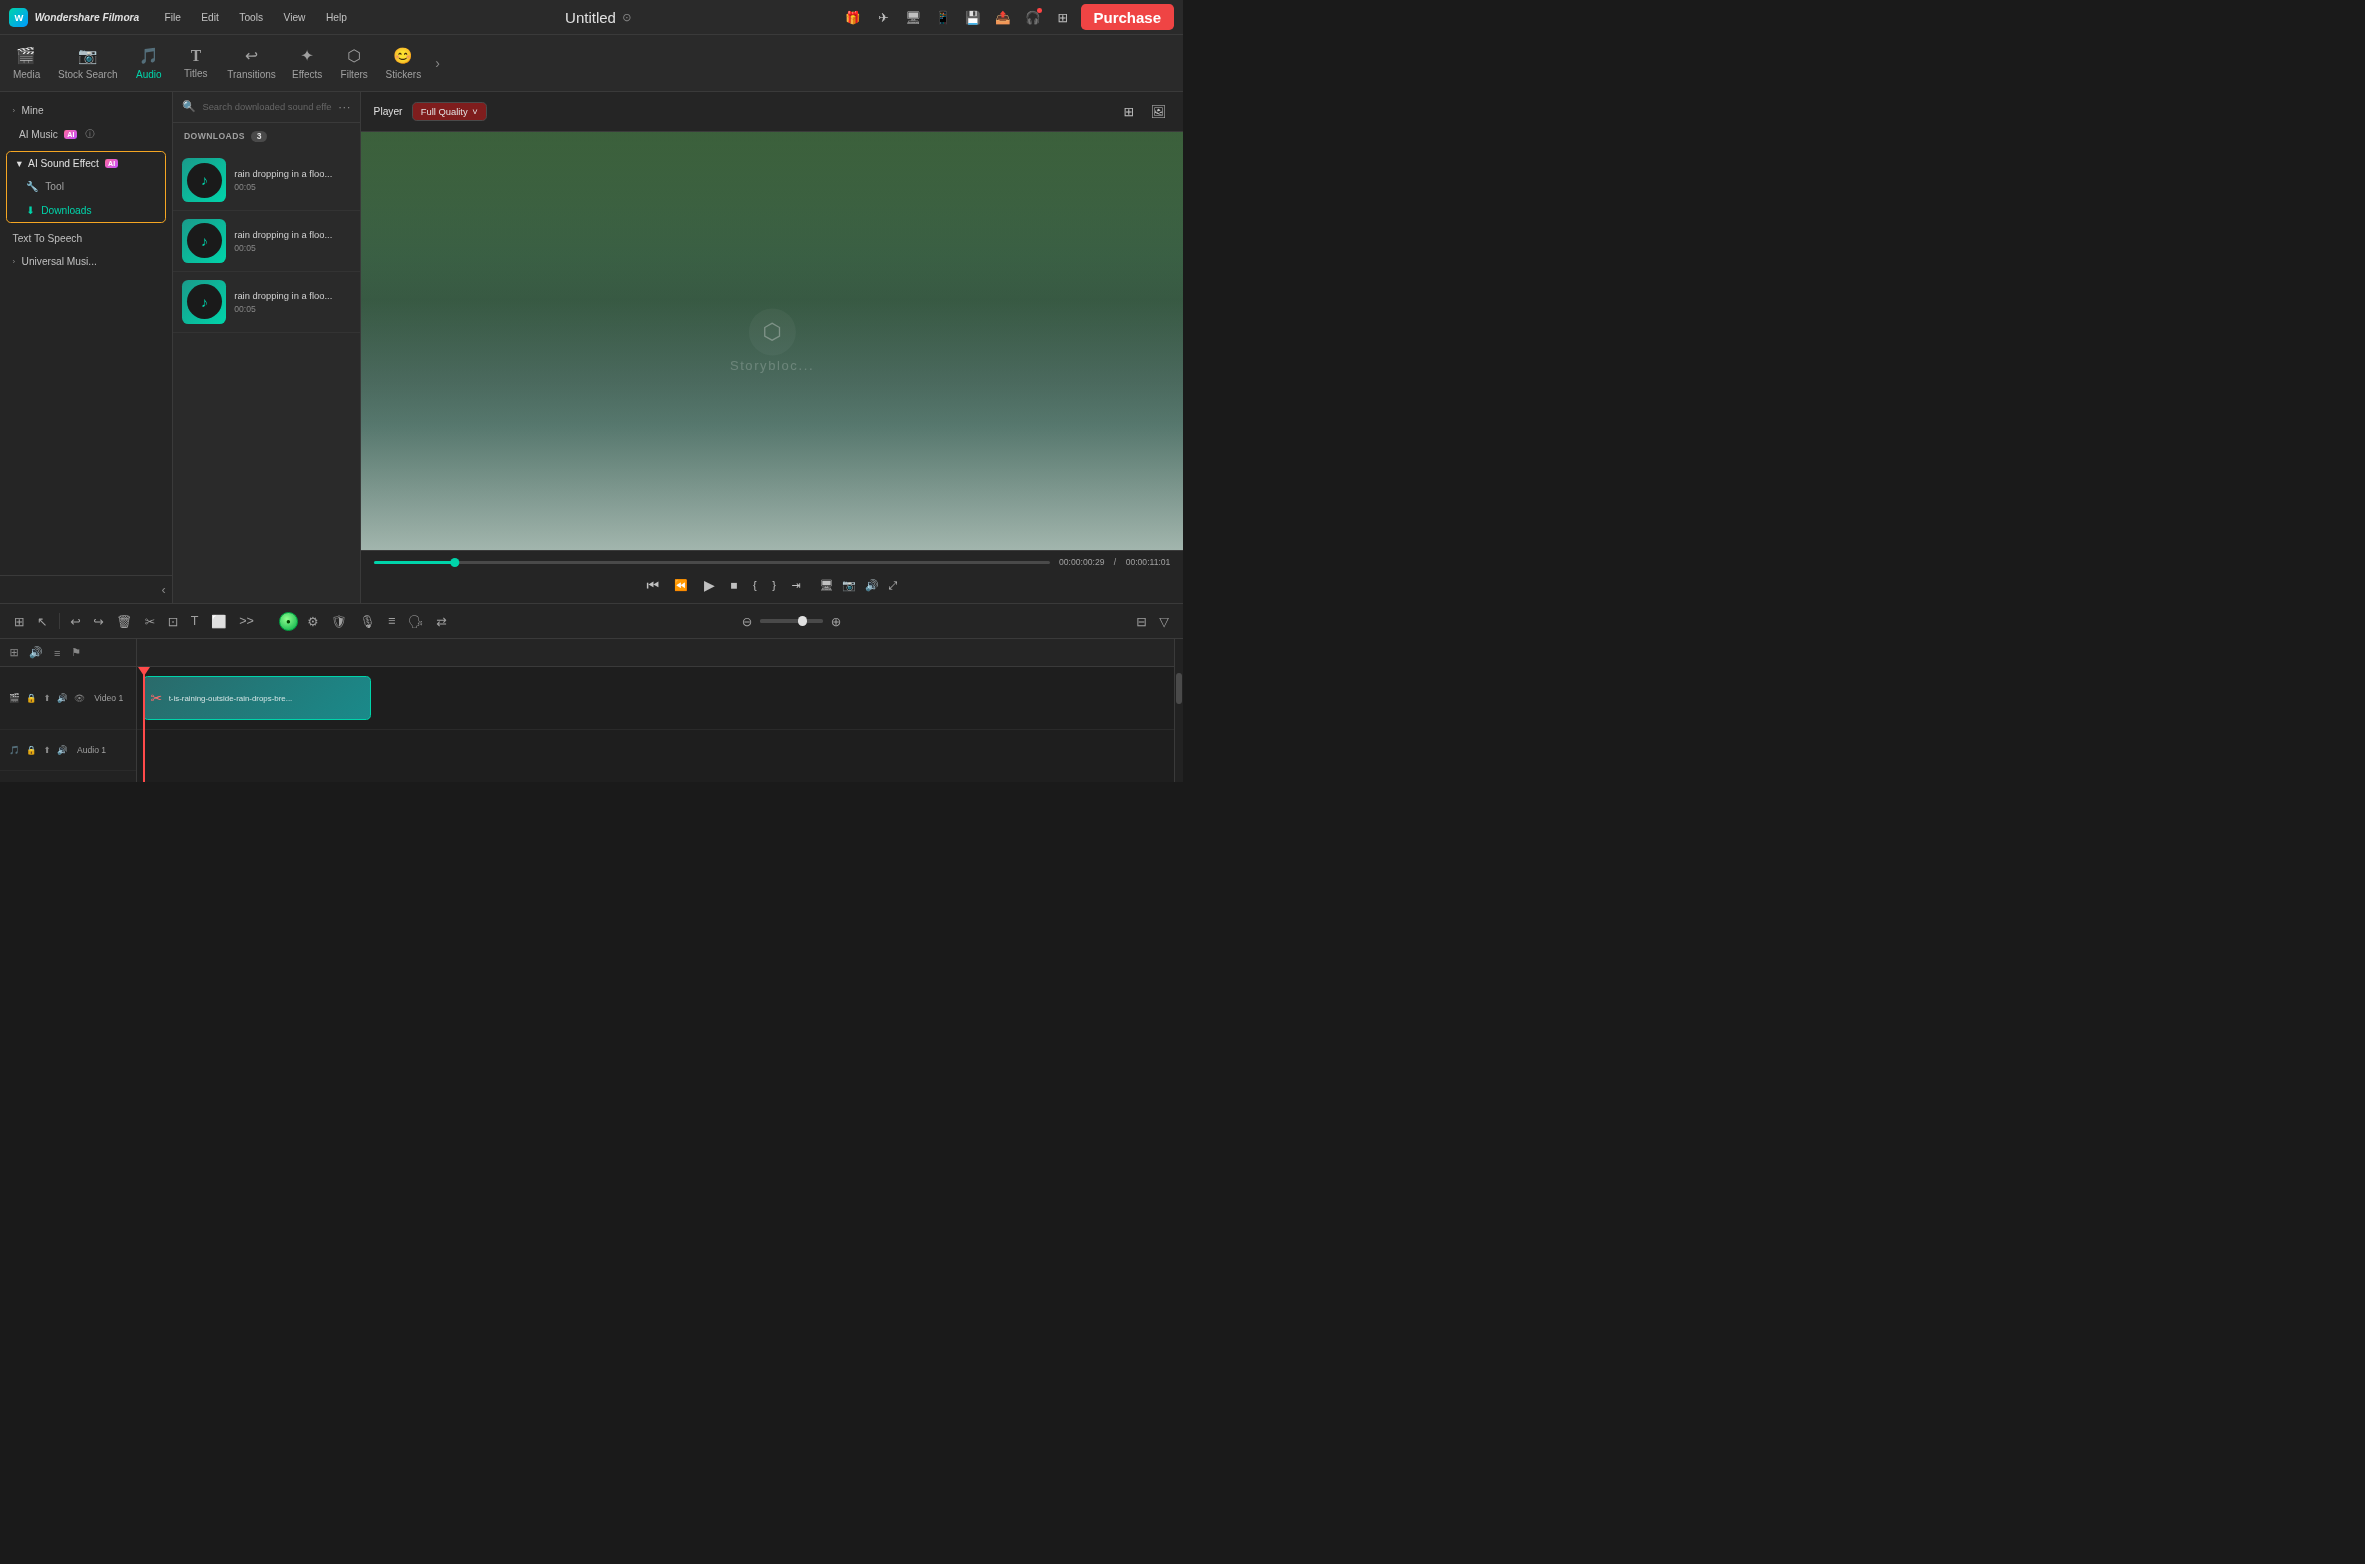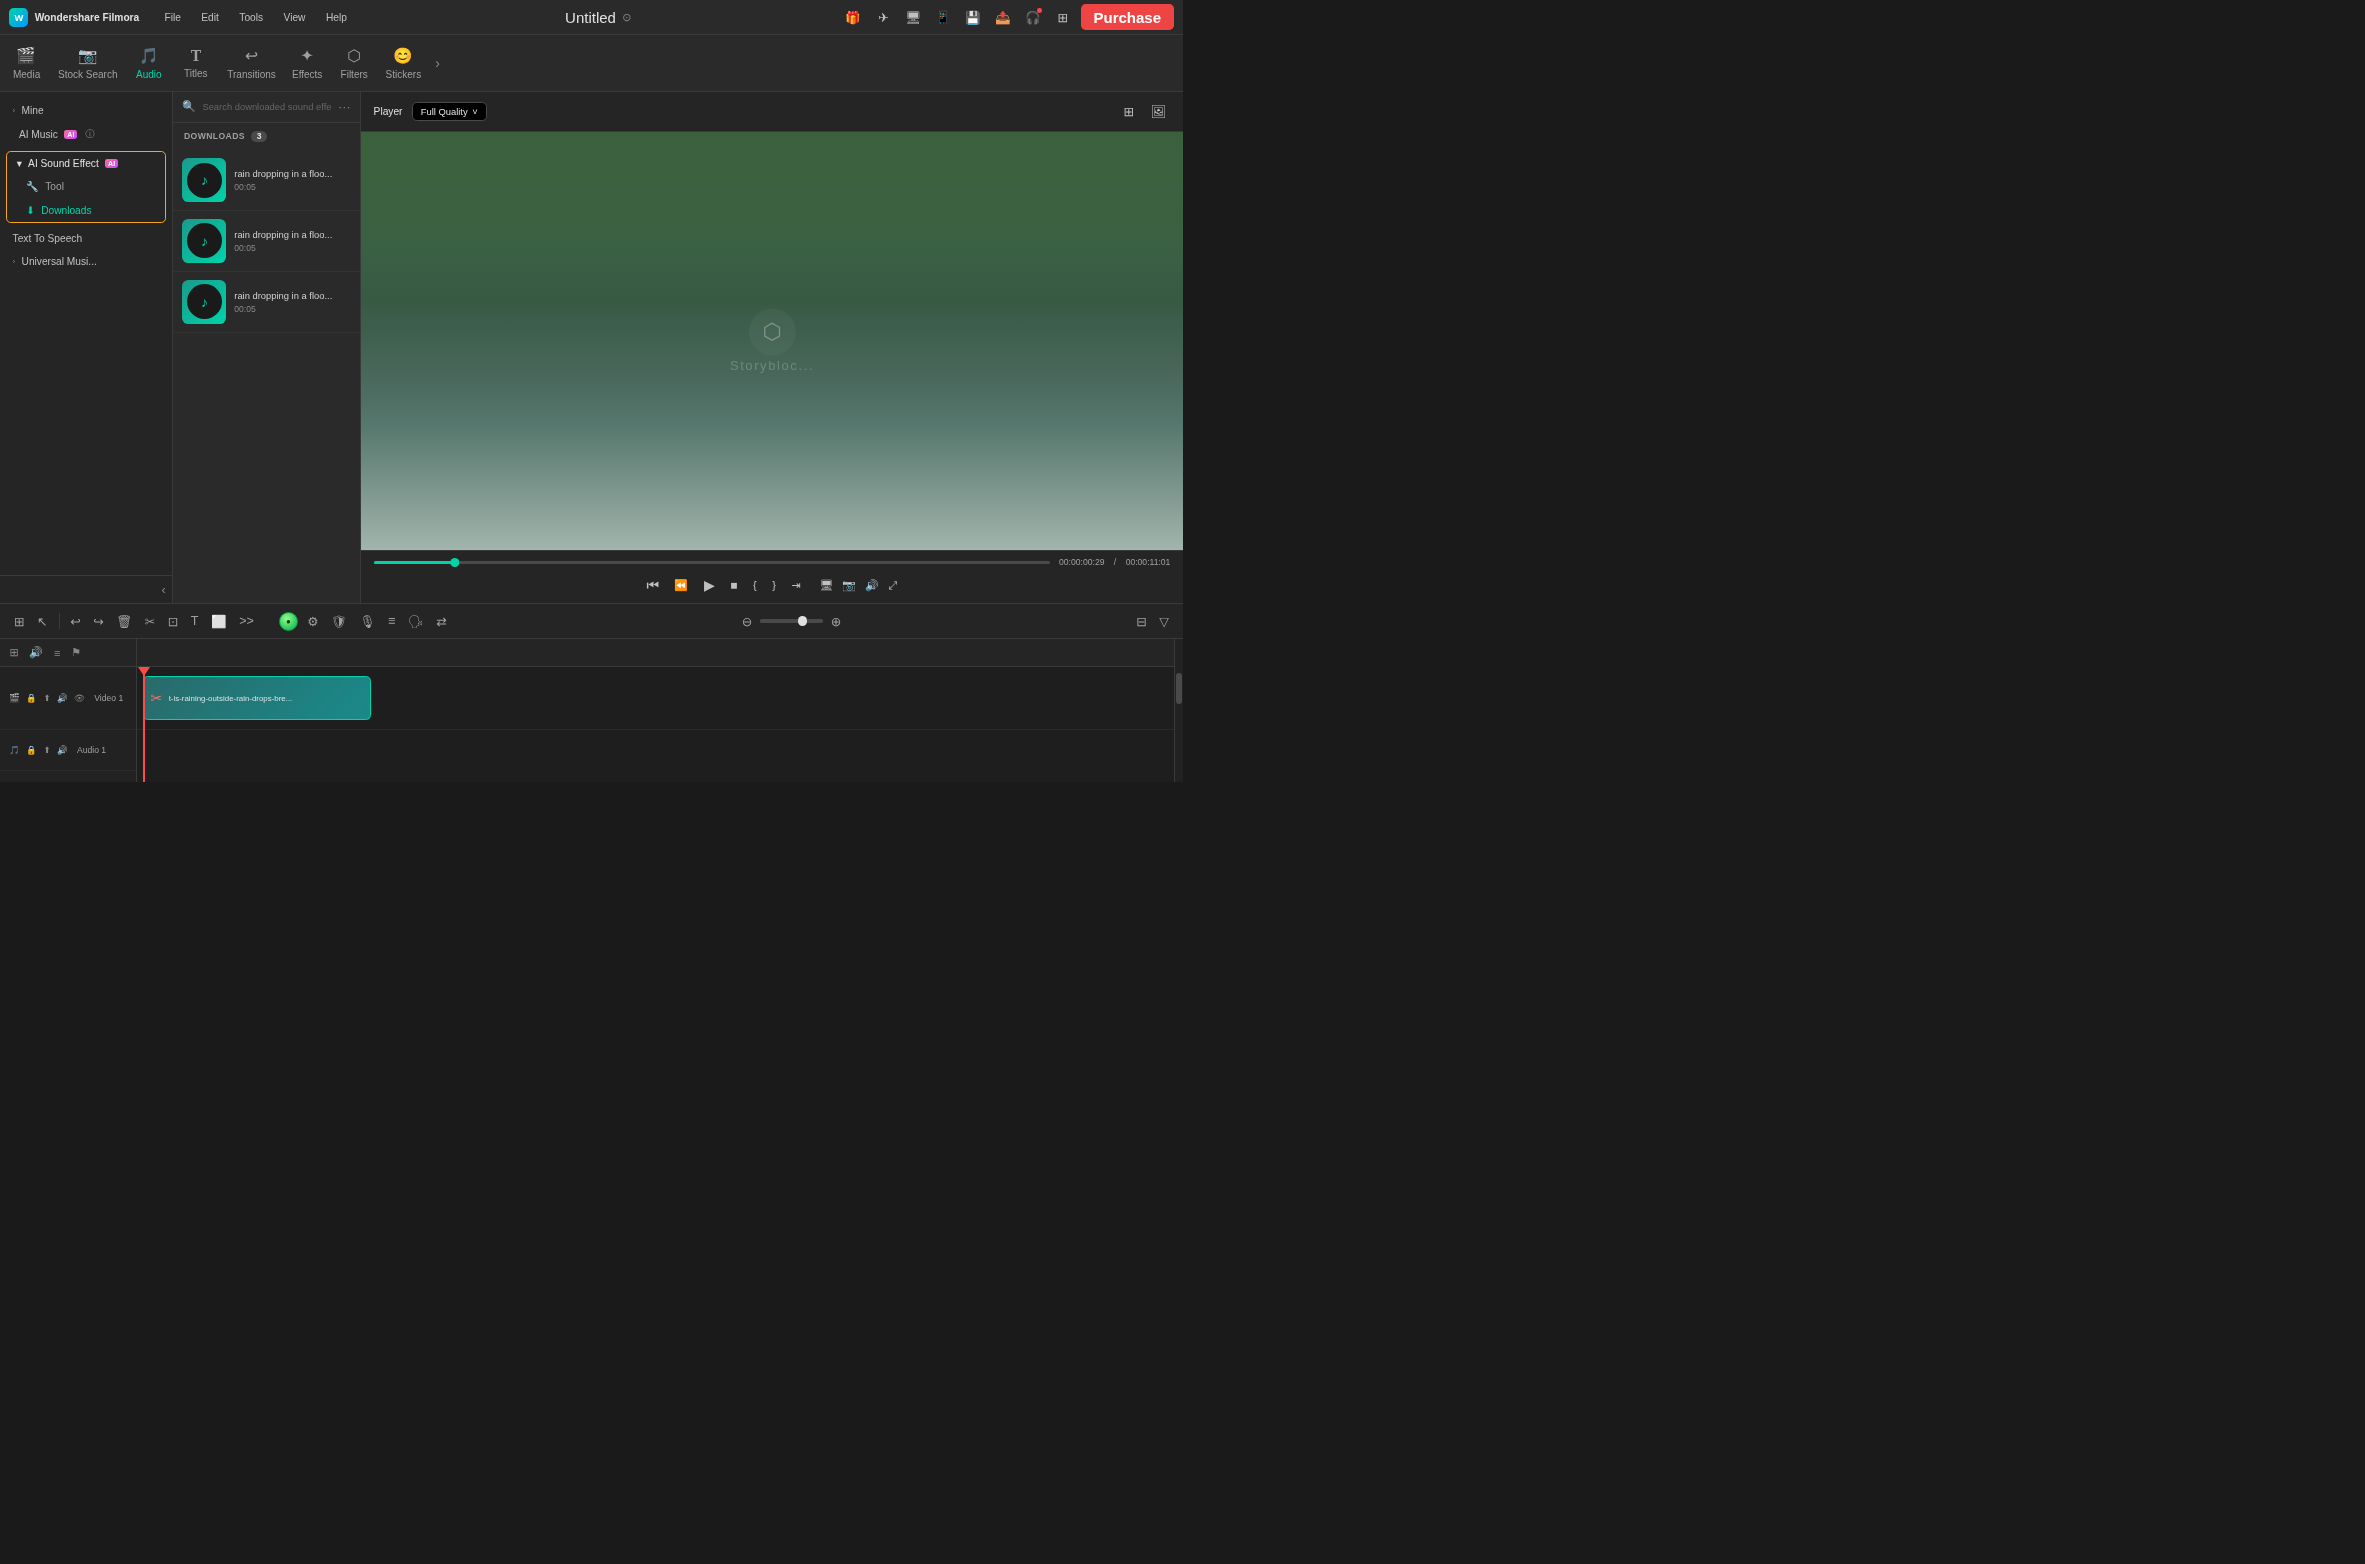--- a/index.html
+++ b/index.html
@@ -2,21 +2,21 @@
 <html style="font-size:12.6px"><head>
   <meta charset="utf-8">
   <style>
     * { box-sizing: border-box; margin: 0; padding: 0; }
     body { font-family: -apple-system, BlinkMacSystemFont, 'Segoe UI', sans-serif; background: #1a1a1a; color: #e0e0e0; overflow: hidden; width: 1183px; height: 782px; }
 
     
     .menu-bar { display: flex; align-items: center; background: #2a2a2a; height: 35px; padding: 0 9.4px; gap: 4.7px; border-bottom: 0.8px solid #3a3a3a; }
     .app-logo { display: flex; align-items: center; gap: 6.3px; margin-right: 12.6px; }
     .logo-icon { width: 19px; height: 19px; background: linear-gradient(135deg, #00d4aa, #0099ff); border-radius: 4.7px; display: flex; align-items: center; justify-content: center; font-size: 9.4px; font-weight: bold; color: white; }
-    .app-name { font-size: 10.2px; font-weight: 600; color: #e0e0e0; }
+    .app-name { font-size: 10.2px; font-weight: 600; color: #e0e0e0; font-style: italic; }
     .menu-item { font-size: 10.2px; color: #c0c0c0; padding: 3.1px 7.9px; cursor: pointer; border-radius: 3.1px; }
     .title-center { flex: 1; display: flex; justify-content: center; align-items: center; gap: 6.3px; }
     .project-title { font-size: 15px; color: #e0e0e0; }
     .title-icon { color: #888; font-size: 11px; }
     .toolbar-right { display: flex; align-items: center; gap: 6.3px; }
     .toolbar-icon-btn { width: 23.6px; height: 23.6px; display: flex; align-items: center; justify-content: center; cursor: pointer; color: #c0c0c0; font-size: 12.6px; border-radius: 3.1px; }
     .notification-dot { position: relative; }
     .notification-dot::after { content: ''; position: absolute; top: 3.1px; right: 3.1px; width: 4.7px; height: 4.7px; background: #ff4444; border-radius: 50%; }
     .purchase-btn { background: #ef4444; color: white; border: none; padding: 4.7px 12.6px; border-radius: 4.7px; font-size: 15px; font-weight: 600; cursor: pointer; }
 
@@ -61,21 +61,21 @@
     .sound-thumb-inner { width: 35px; height: 35px; background: #1a1a1a; border-radius: 50%; display: flex; align-items: center; justify-content: center; }
     .music-note-icon { font-size: 14px; color: #00d4aa; }
     .sound-info { flex: 1; }
     .sound-title { font-size: 9.4px; color: #d0d0d0; margin-bottom: 3.1px; }
     .sound-duration { font-size: 8.6px; color: #888; }
 
     
     .player-panel { flex: 1; background: #252525; display: flex; flex-direction: column; }
     .player-header { display: flex; align-items: center; padding: 7.9px 12.6px; gap: 9.4px; border-bottom: 0.8px solid #3a3a3a; }
     .player-label { font-size: 10.2px; color: #e0e0e0; }
-    .quality-select { background: #000000; border: 0.8px solid #4a4a4a; color: #e0e0e0; font-size: 9.4px; padding: 3.1px 7.9px; border-radius: 4.7px; cursor: pointer; display: flex; align-items: center; gap: 4.7px; }
+    .quality-select { background: #7f1d1d; border: 0.8px solid #4a4a4a; color: #e0e0e0; font-size: 9.4px; padding: 3.1px 7.9px; border-radius: 4.7px; cursor: pointer; display: flex; align-items: center; gap: 4.7px; }
     .player-header-right { margin-left: auto; display: flex; gap: 6.3px; }
     .player-preview { flex: 1; background: #1a1a1a; position: relative; overflow: hidden; }
     .video-preview { width: 100%; height: 100%; background: linear-gradient(180deg, #3a5a3a 0%, #2a4a3a 30%, #1a2a2a 60%, #0a1a1a 100%); display: flex; align-items: center; justify-content: center; position: relative; }
     .watermark { position: absolute; top: 50%; left: 50%; transform: translate(-50%, -50%); opacity: 0.4; display: flex; flex-direction: column; align-items: center; gap: 3.1px; }
     .watermark-logo { width: 47px; height: 47px; border-radius: 50%; background: rgba(255,255,255,0.1); display: flex; align-items: center; justify-content: center; font-size: 22px; }
     .watermark-text { color: rgba(255,255,255,0.5); font-size: 13px; font-weight: 300; letter-spacing: 1.6px; text-align: right; }
     .rain-visual { position: absolute; inset: 0; background: linear-gradient(180deg, rgba(60,100,60,0.6) 0%, rgba(100,150,100,0.3) 40%, rgba(150,200,180,0.5) 70%, rgba(200,220,210,0.8) 100%); }
     .player-controls { padding: 6.3px 12.6px; border-top: 0.8px solid #3a3a3a; }
     .progress-row { display: flex; align-items: center; gap: 9.4px; margin-bottom: 6.3px; }
     .progress-bar { flex: 1; height: 3.1px; background: #4a4a4a; border-radius: 1.6px; position: relative; cursor: pointer; }

